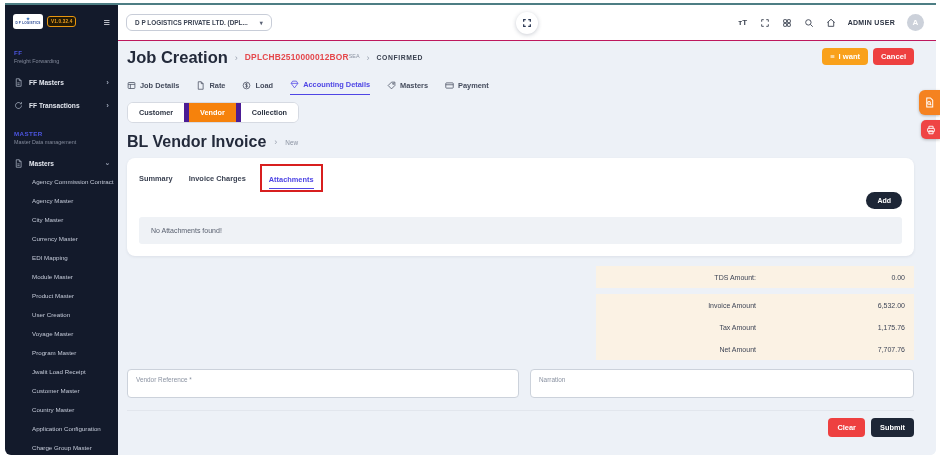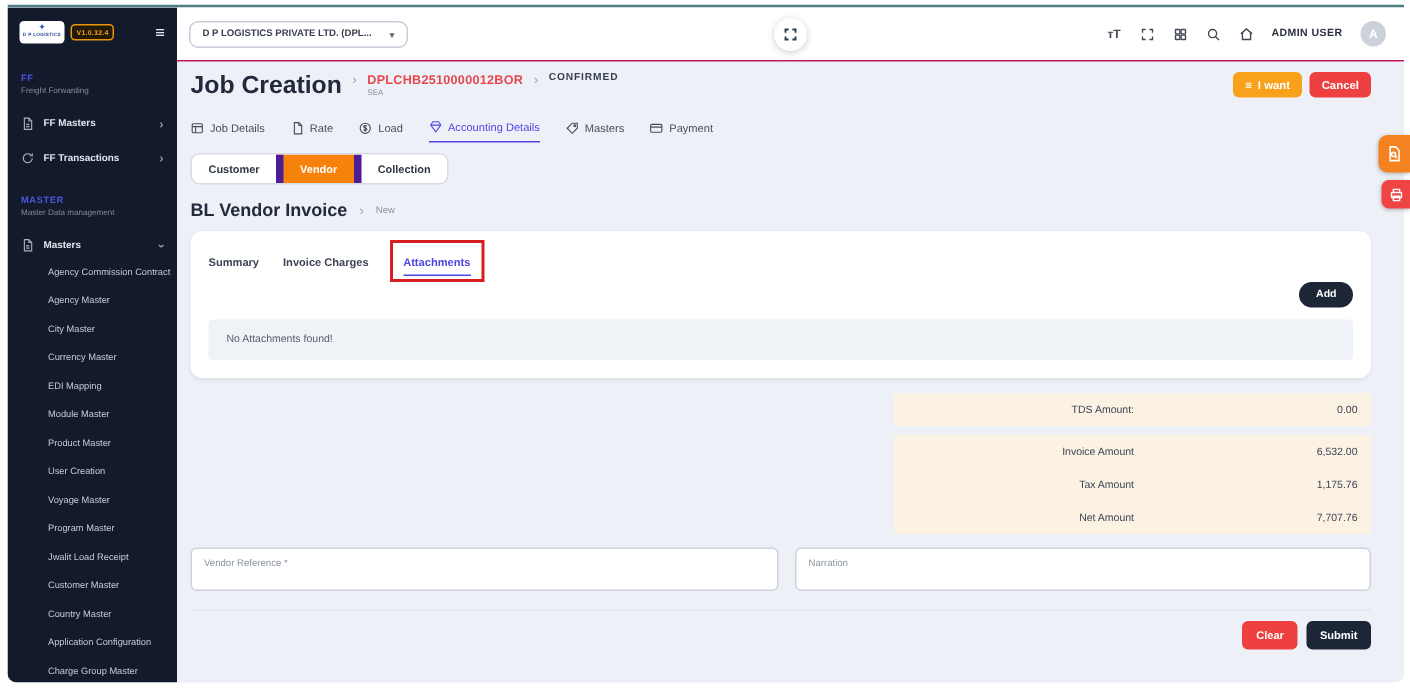--- a/index.html
+++ b/index.html
@@ -32,44 +32,44 @@
   .center-expand { position:absolute; left:calc(50% - 11px); top:7px; width:22px; height:22px; border-radius:50%; background:#fff; box-shadow:0 1px 4px rgba(40,50,80,.25); display:flex; align-items:center; justify-content:center; cursor:pointer; color:#2d3a55; }
   .topbar-right { margin-left:auto; display:flex; align-items:center; gap:12px; color:#3f4654; }
   .tico { width:10px; height:10px; display:flex; align-items:center; justify-content:center; cursor:pointer; }
   .font-size-glyph { font-size:8px; font-weight:600; letter-spacing:0; color:#3f4654; }
   .admin-name { font-size:7px; font-weight:bold; color:#2a3140; letter-spacing:.3px; }
   .avatar { width:17px; height:17px; border-radius:50%; background:#ccd1da; color:#fff; font-size:8px; font-weight:bold; display:flex; align-items:center; justify-content:center; cursor:pointer; }
 
   .content { flex:1; background:#edf1f7; padding:7px 22px 0 9px; overflow:hidden; }
 
   .page-head { display:flex; align-items:flex-start; }
-  .crumbs { display:flex; align-items:flex-start; gap:7px; }
+  .crumbs { display:flex; align-items:center; gap:7px; }
   .page-title { font-size:16.5px; font-weight:bold; color:#232a3b; }
   .crumb-sep { color:#9aa2b0; font-size:9px; }
-  .job-no-wrap { display:flex; flex-direction:column; line-height:1.2; }
+  .job-no-wrap { display:flex; flex-direction:row; line-height:1.2; }
   .job-no { color:#e5484d; font-size:8.4px; font-weight:bold; letter-spacing:.2px; }
   .job-mode { color:#8b93a2; font-size:5.4px; margin-top:1px; }
   .job-status { color:#39404f; font-size:6.8px; font-weight:600; letter-spacing:.6px; }
   .head-actions { margin-left:auto; display:flex; gap:5px; }
   .btn { border:none; border-radius:4px; color:#fff; font-weight:bold; cursor:pointer; font-family:inherit; }
   .btn-iwant { background:#f9a11b; font-size:7.6px; padding:4px 8px; display:flex; gap:4px; align-items:center; }
   .btn-cancel { background:#ee4040; font-size:7.6px; padding:4px 8px; }
 
   .job-tabs { display:flex; gap:17px; margin-top:13px; align-items:flex-end; }
-  .job-tab { display:flex; align-items:flex-end; gap:4px; font-size:7.4px; font-weight:400; color:#454c5d; padding-bottom:5px; cursor:pointer; }
+  .job-tab { display:flex; align-items:flex-end; gap:4px; font-size:7.4px; font-weight:700; color:#454c5d; padding-bottom:5px; cursor:pointer; }
   .job-tab .jicon { width:9px; height:9px; }
   .job-tab.active { color:#4f46e5; border-bottom:1.5px solid #4f46e5; }
 
   .segmented { display:inline-flex; border:1px solid #d6dae2; border-radius:6px; overflow:hidden; background:#fff; margin-top:7px; }
   .seg { padding:5px 11px; font-size:7.3px; font-weight:600; color:#2d3443; cursor:pointer; background:#fff; border:none; font-family:inherit; }
   .seg + .seg { border-left:5px solid #4c1d95; }
   .seg.active { background:#f6820c; color:#fff; }
 
   .invoice-head { display:flex; align-items:center; gap:8px; margin-top:10px; }
-  .invoice-title { font-size:12px; font-weight:bold; color:#232a3b; }
+  .invoice-title { font-size:16px; font-weight:bold; color:#232a3b; }
   .crumb-new { color:#8b93a2; font-size:6.4px; }
 
   .card { background:#fff; border-radius:8px; box-shadow:0 1px 3px rgba(30,40,70,.08); margin-top:7px; padding:9px 12px 12px; }
   .card-tabs { display:flex; gap:16px; align-items:center; }
   .card-tab { font-size:7.4px; font-weight:600; color:#3c4353; cursor:pointer; padding:4px 0; }
   .card-tab.active { color:#4f46e5; border-bottom:1.5px solid #4f46e5; }
   .annotation-box { border:2.5px solid #d81f1f; padding:2px 7px 4px; margin:-3px -2px; }
   .add-row { display:flex; justify-content:flex-end; margin-top:3px; }
   .btn-add { background:#1d2636; color:#fff; font-size:7px; font-weight:bold; padding:5px 11px; border-radius:10px; border:none; cursor:pointer; font-family:inherit; }
   .empty-strip { margin-top:8px; background:#eff2f6; border-radius:3px; padding:10px 12px; font-size:7px; color:#59606f; }

